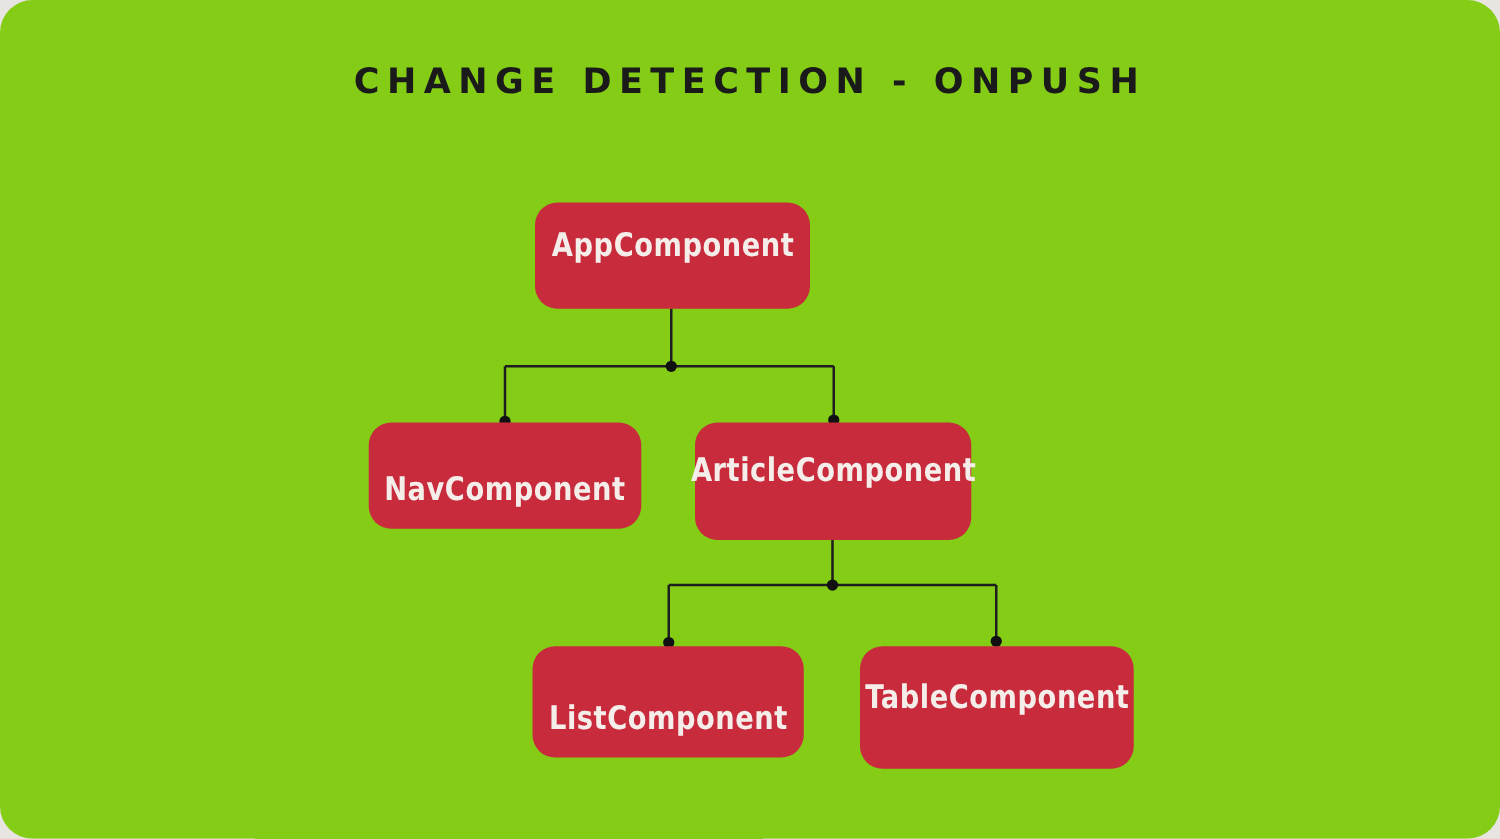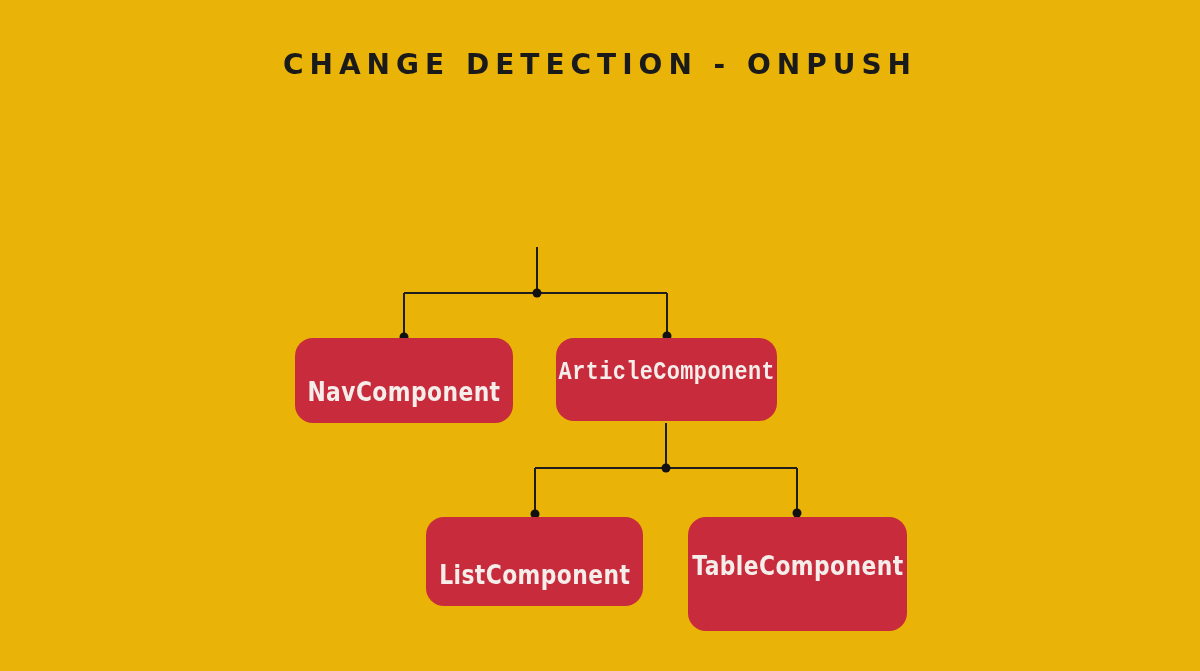--- a/index.html
+++ b/index.html
@@ -5,23 +5,24 @@
   html, body {
     margin: 0;
     padding: 0;
     background: #e8e4e2;
     font-family: "DejaVu Sans", "Liberation Sans", sans-serif;
   }
   .stage {
     position: relative;
     width: 1200px;
     height: 671px;
-    background: #eab308;
+    background: #84cc16;
     overflow: hidden;
     margin: 0 auto;
+    border-radius: 26px;
   }
   .slide-title {
     position: absolute;
     left: 0;
     top: 48px;
     width: 100%;
     margin: 0;
     text-align: center;
     font-family: "DejaVu Sans", "Liberation Sans", sans-serif;
     font-size: 28px;
@@ -58,23 +59,23 @@
   .node-label {
     color: #f5edea;
     font-weight: 700;
     font-size: 26px;
     letter-spacing: 0.5px;
     transform: scaleX(0.84);
     white-space: nowrap;
   }
   .node-app     { left: 428px; top: 162px; width: 220px; height: 85px; }
   .node-nav     { left: 295px; top: 338px; width: 218px; height: 85px; align-items: flex-end; }
-  .node-article { left: 556px; top: 338px; width: 221px; height: 83px; font-family: Liberation Mono, monospace; }
+  .node-article { left: 556px; top: 338px; width: 221px; height: 94px; }
   .node-list    { left: 426px; top: 517px; width: 217px; height: 89px; align-items: flex-end; }
-  .node-table   { left: 688px; top: 517px; width: 219px; height: 114px; }
+  .node-table   { left: 688px; top: 517px; width: 219px; height: 98px; }
 </style>
 </head>
 <body>
 
 <div class="stage">
 
   <h1 class="slide-title">CHANGE DETECTION - ONPUSH</h1>
 
   <svg class="connectors" viewBox="0 0 1200 671" aria-hidden="true">
 
@@ -89,20 +90,23 @@
     <line x1="797" y1="468" x2="797" y2="518"></line>
 
     <circle cx="537" cy="293" r="4.5"></circle>
     <circle cx="404" cy="337" r="4.5"></circle>
     <circle cx="667" cy="336" r="4.5"></circle>
     <circle cx="666" cy="468" r="4.5"></circle>
     <circle cx="535" cy="514" r="4.5"></circle>
     <circle cx="797" cy="513" r="4.5"></circle>
   </svg>
 
+  <div class="node node-app">
+    <span class="node-label">AppComponent</span>
+  </div>
 
   <div class="node node-nav">
     <span class="node-label">NavComponent</span>
   </div>
 
   <div class="node node-article">
     <span class="node-label">ArticleComponent</span>
   </div>
 
   <div class="node node-list">

